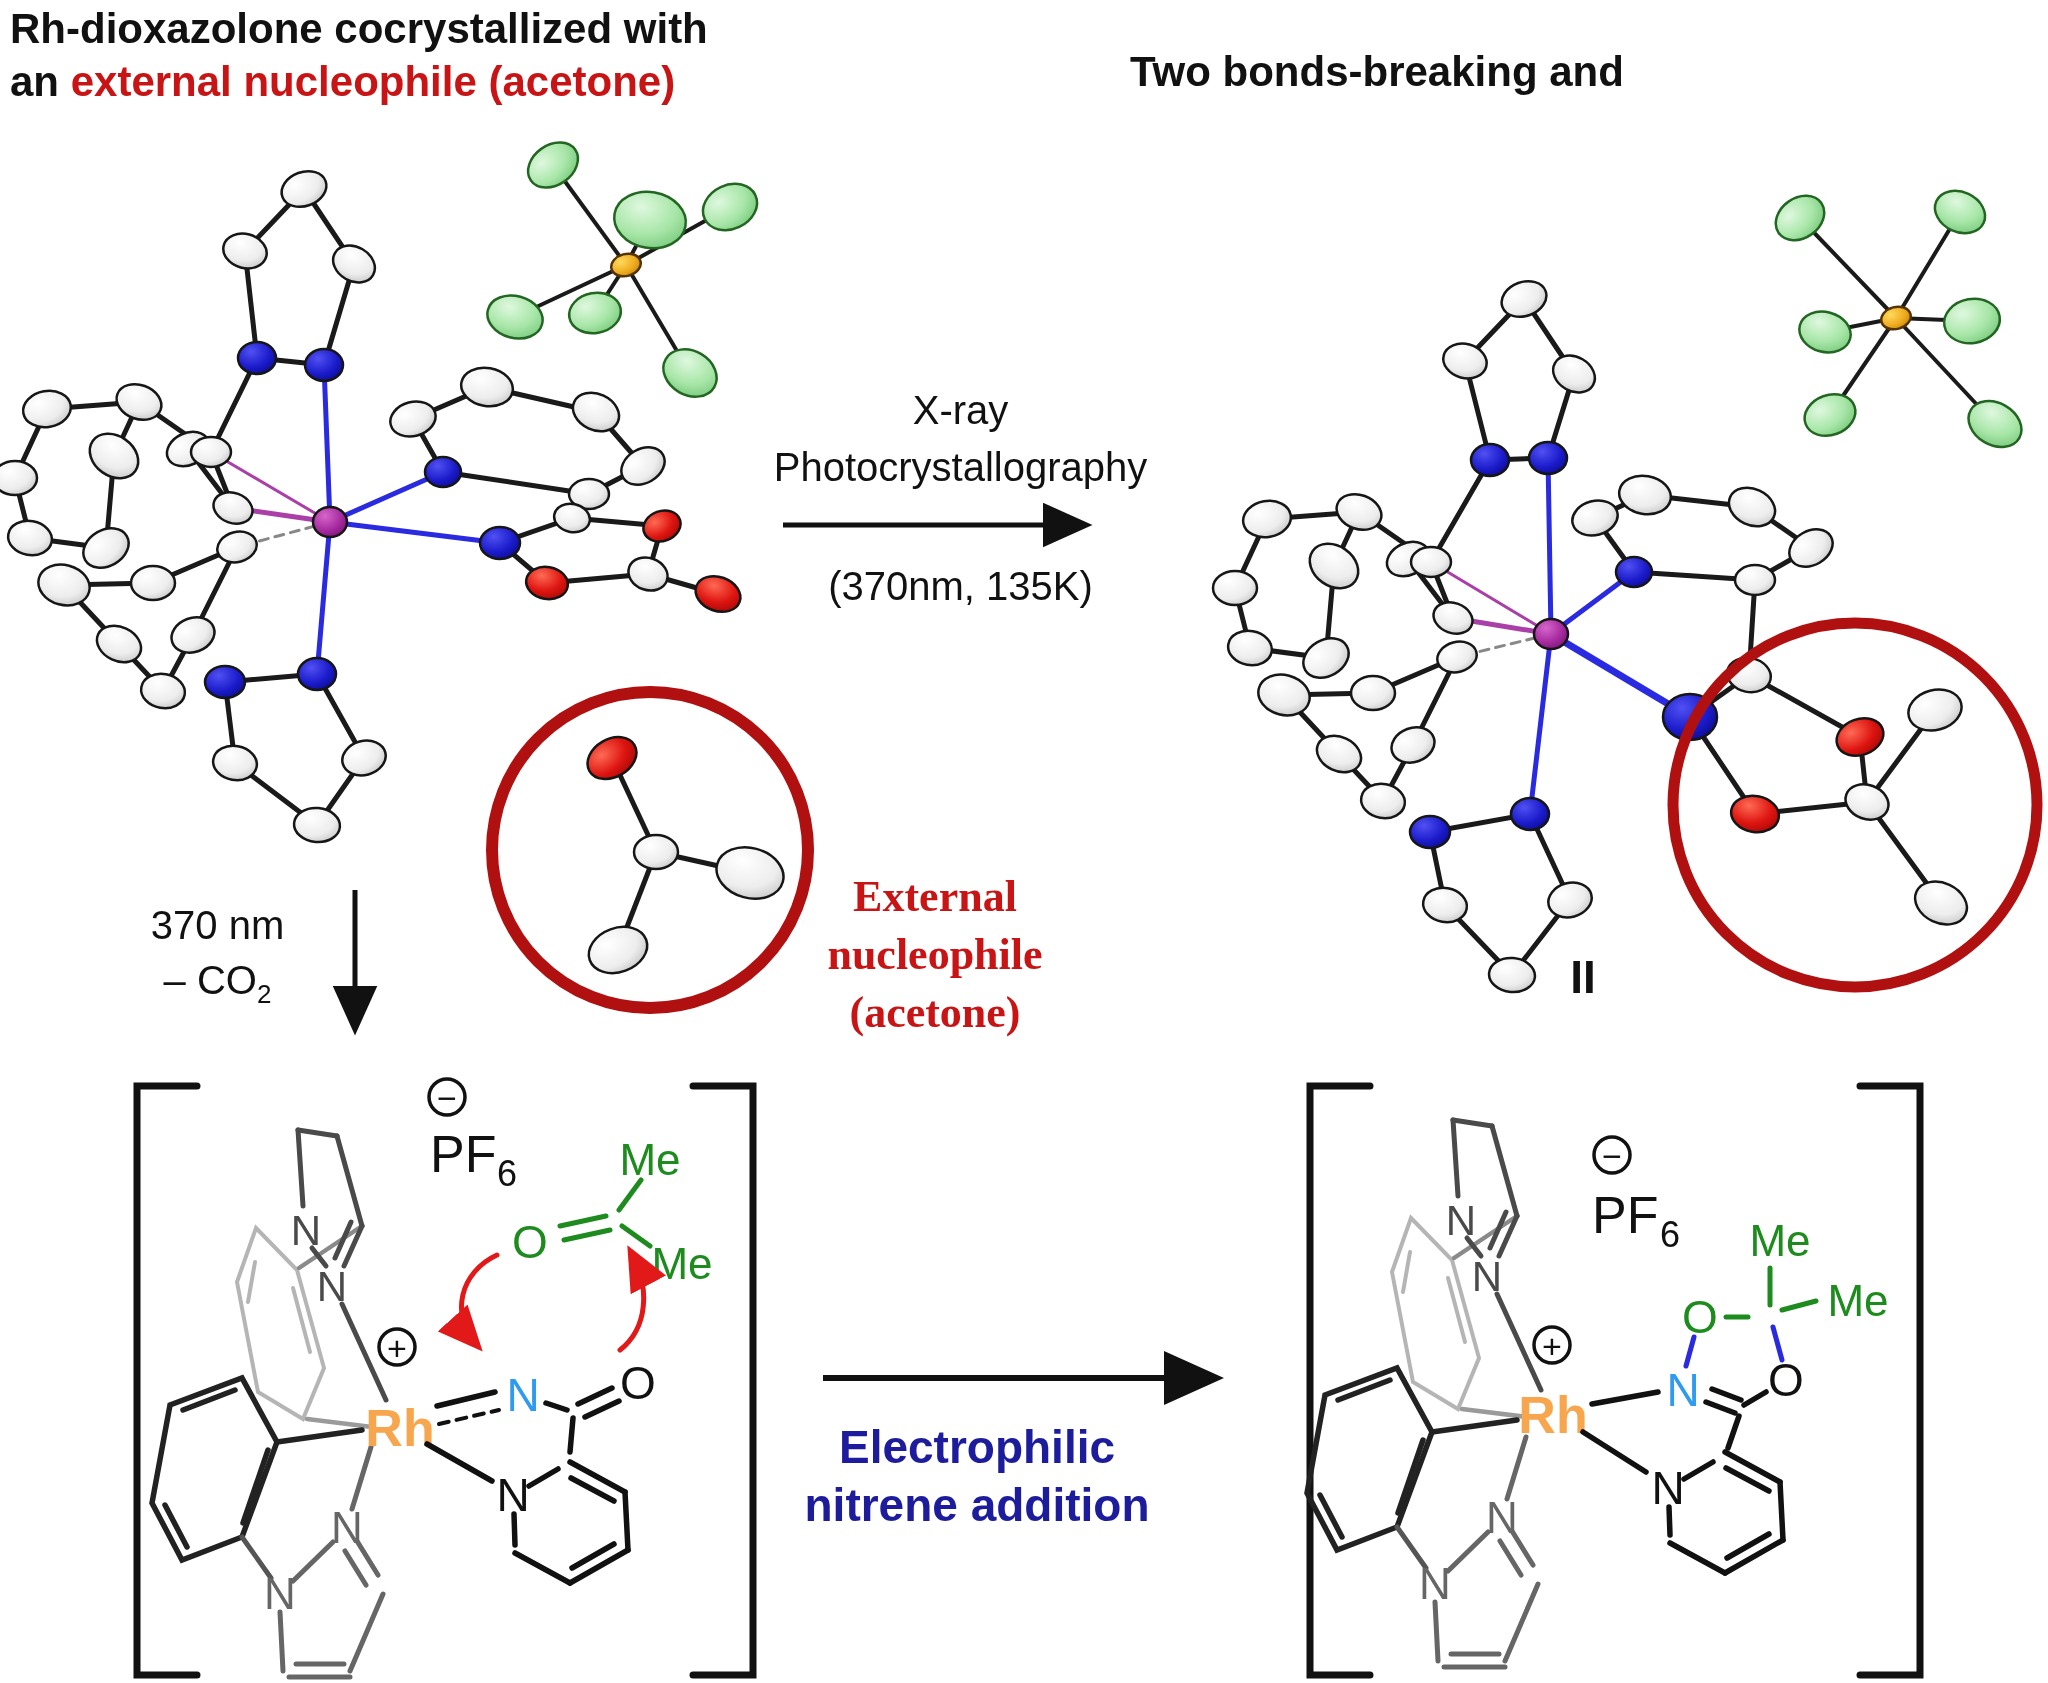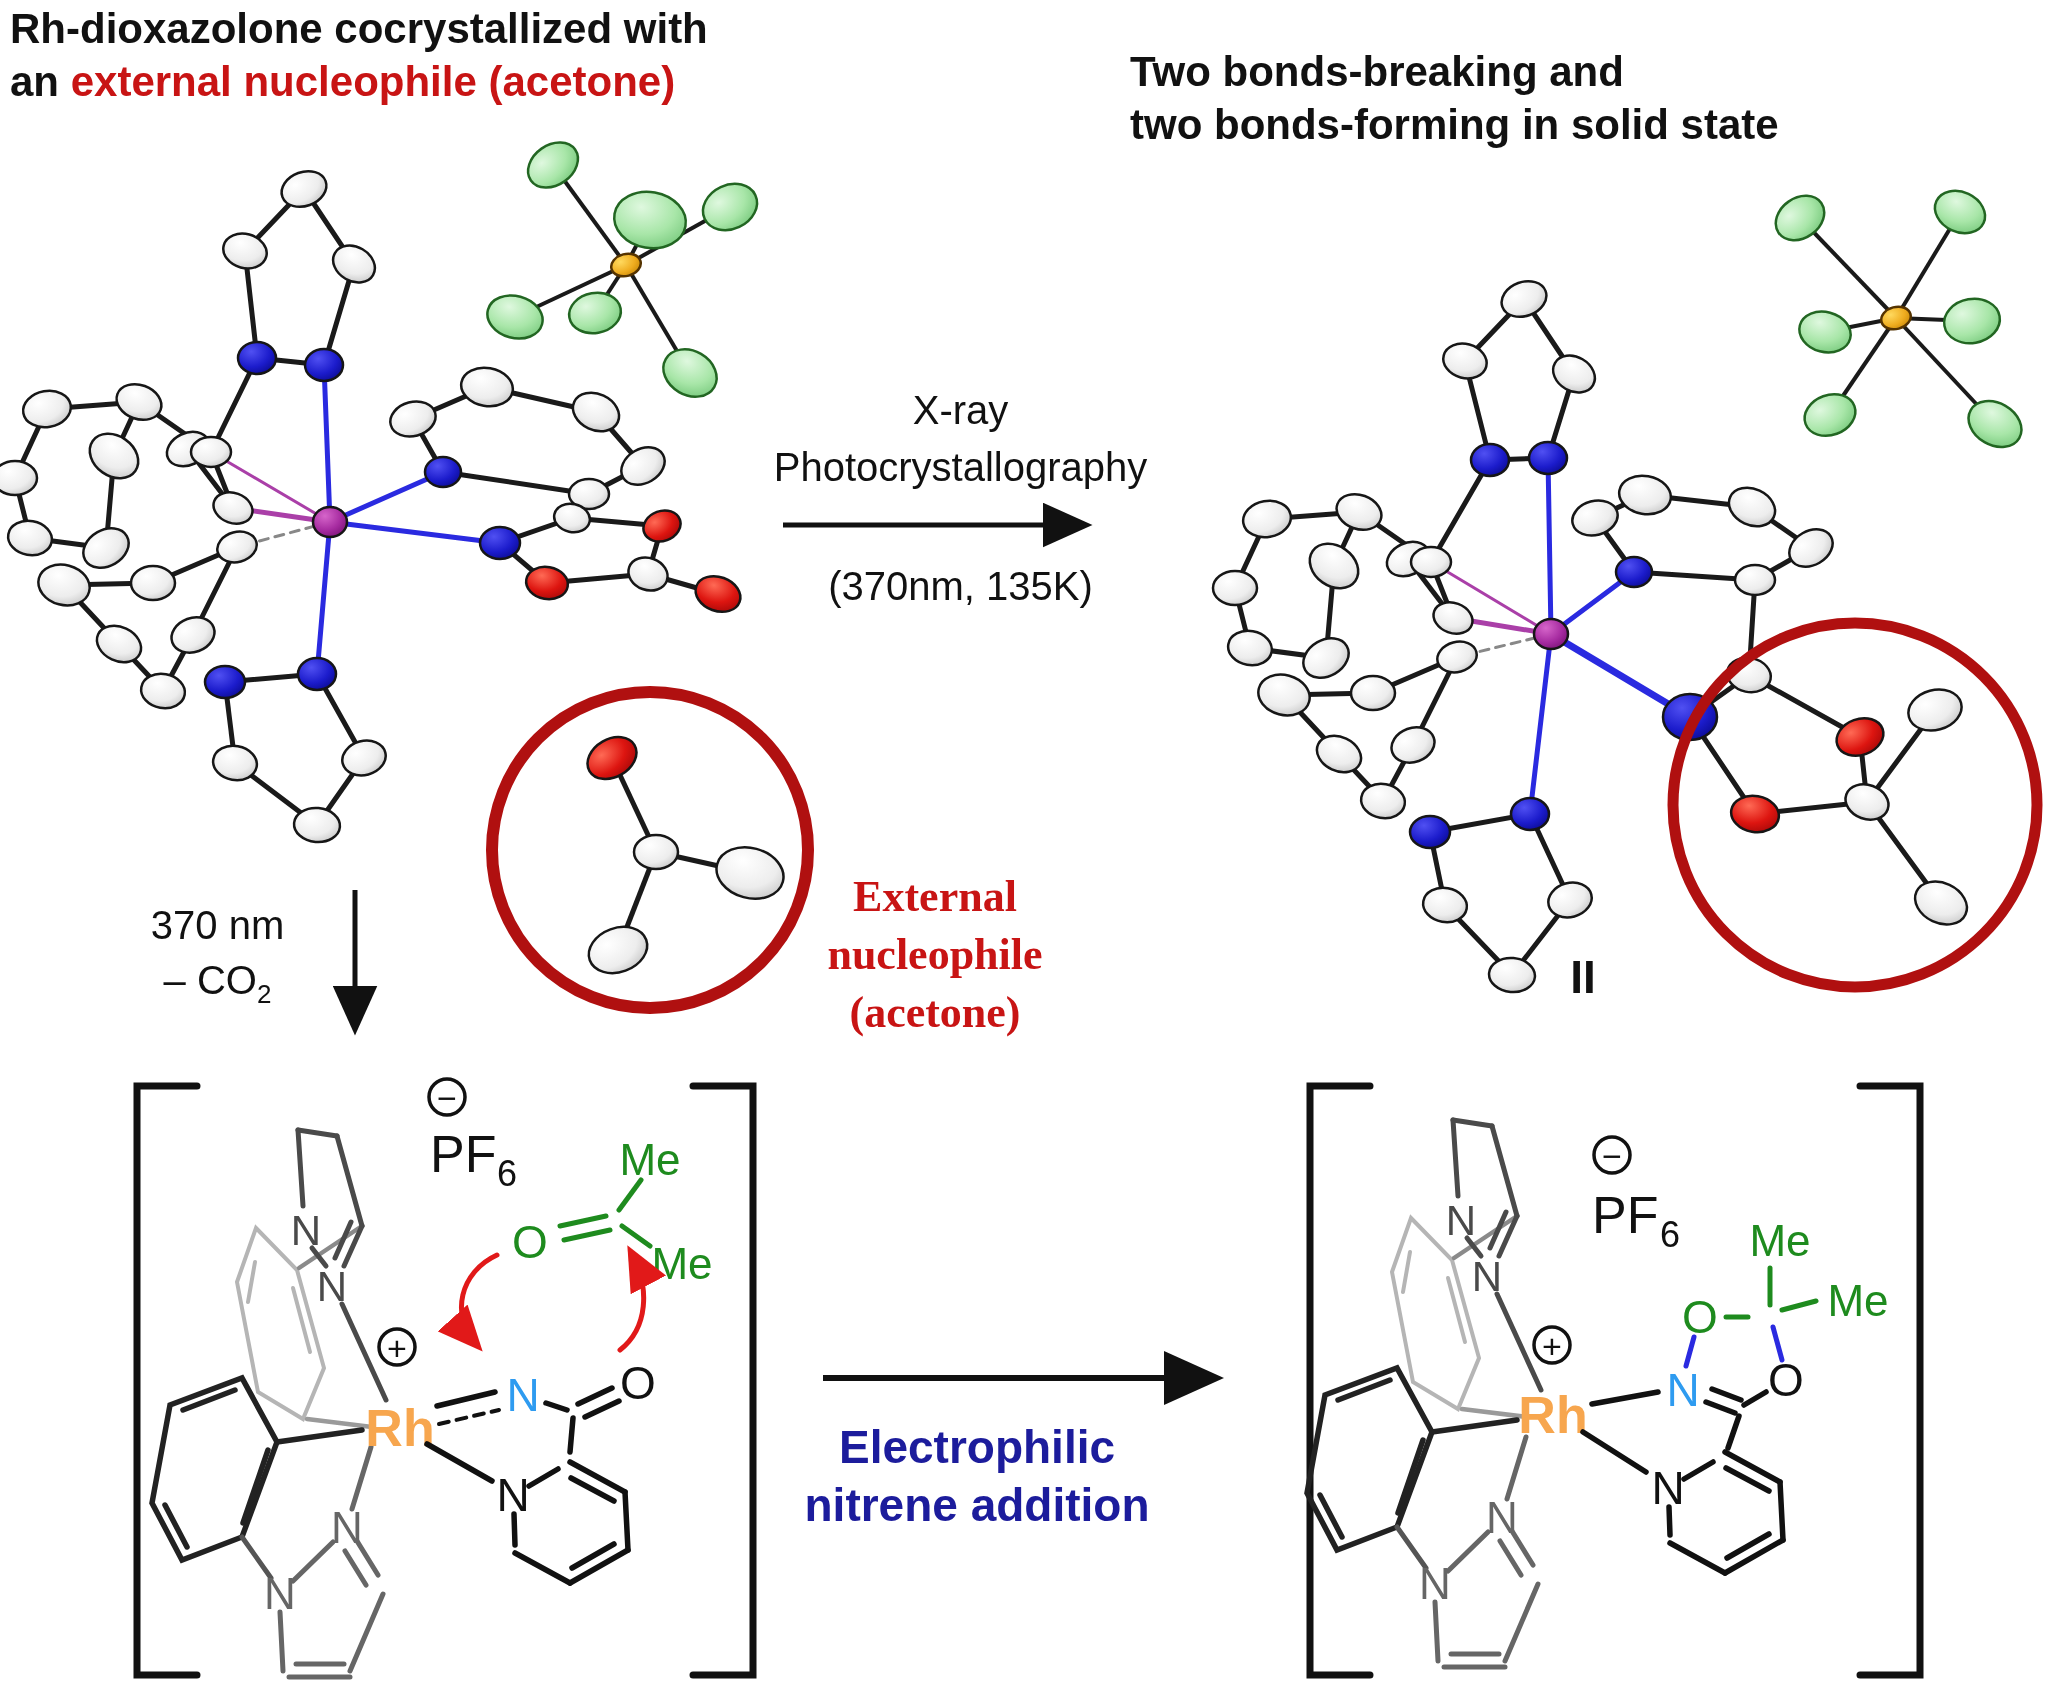--- a/index.html
+++ b/index.html
@@ -31,21 +31,20 @@
 
 <div id="canvas">
 
   <div class="abs title" style="left:10px;top:2px;width:830px;">
     <div>Rh-dioxazolone cocrystallized with</div>
     <div><span>an</span>&nbsp;<span class="red">external nucleophile (acetone)</span></div>
   </div>
 
   <div class="abs title" style="left:1130px;top:2px;width:800px;margin-top:43px;">
     <div>Two bonds-breaking and</div>
-    <div>two bonds-forming in solid state</div>
   </div>
 
   <div class="abs plainlabel" style="left:738px;top:382px;width:445px;">
     <div>X-ray</div>
     <div>Photocrystallography</div>
   </div>
   <div class="abs plainlabel" style="left:738px;top:558px;width:445px;">(370nm, 135K)</div>
 
   <div class="abs plainlabel" style="left:110px;top:898px;width:215px;line-height:55px;">
     <div>370 nm</div>

